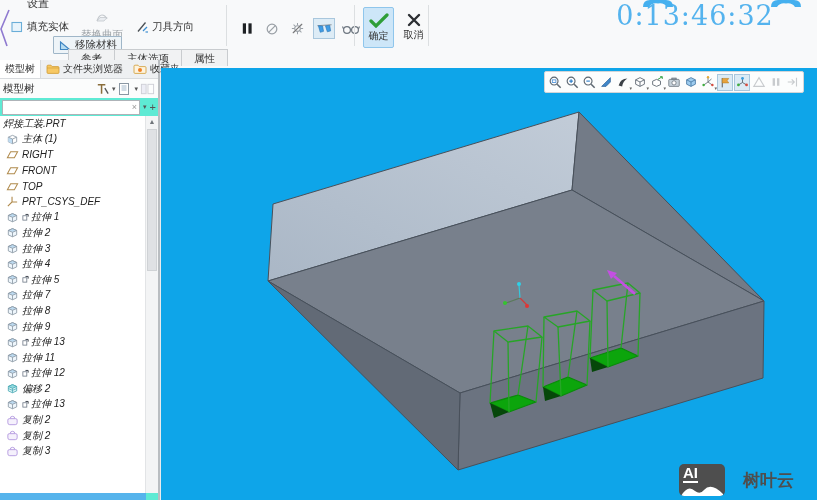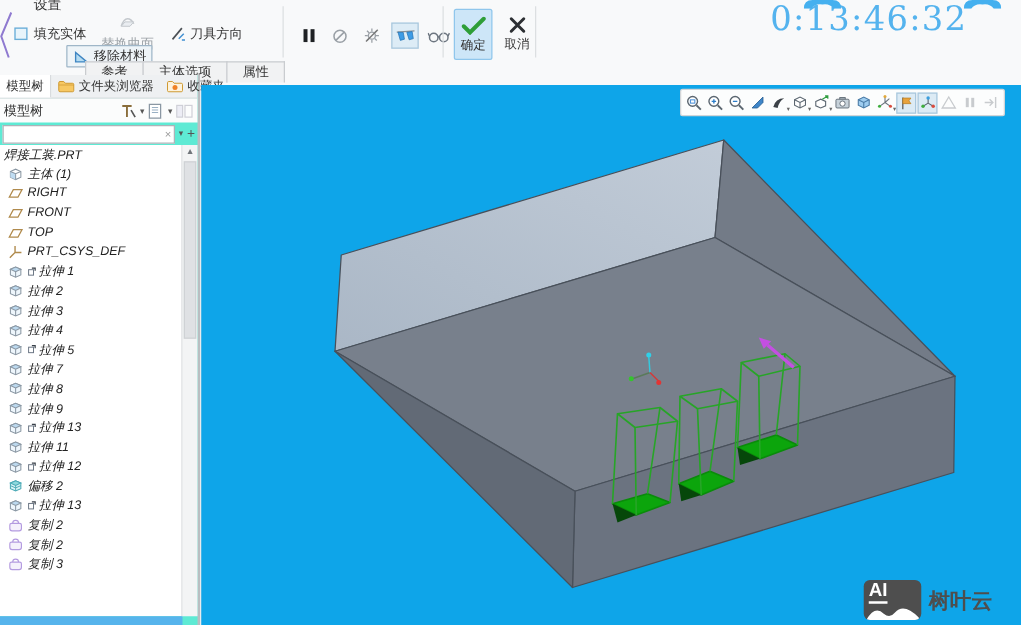--- a/index.html
+++ b/index.html
@@ -68,21 +68,21 @@
       background:#fcfdfd;border:1px solid #d2d5d8;border-radius:2px;padding:0 2px;gap:1px;}
   .gicon{width:16px;height:17px;display:flex;align-items:center;justify-content:center;position:relative;}
   .gicon.pressed{background:#dcebf5;border:1px solid #a9c7dd;box-sizing:border-box;}
   .gicon.disabled{opacity:.45;}
   .gicon .dd{position:absolute;right:-1px;bottom:0;font-size:5px;color:#666;}
 
   .watermark{position:absolute;right:23px;bottom:4px;display:flex;align-items:center;gap:6px;}
   .wm-logo{width:46px;height:32px;background:#4e4e4e;border-radius:5px;position:relative;overflow:hidden;}
   .wm-ai{position:absolute;left:4px;top:0px;color:#fff;font-weight:bold;font-size:15px;
       border-bottom:2px solid #fff;line-height:17px;}
-  .wm-text{font-size:17px;font-weight:bold;color:#4e4e4e;}
+  .wm-text{font-size:17px;font-weight:bold;color:#4e4e4e;margin-left:12px;}
 </style>
 </head>
 <body>
 
 <div class="app">
 
   <div class="ribbon">
     <svg class="cutoff-icon" width="10" height="40" viewBox="0 0 10 40">
       <path d="M9 2 L1 21 L7 38" fill="none" stroke="#8f7ad0" stroke-width="1.6"></path>
     </svg>

